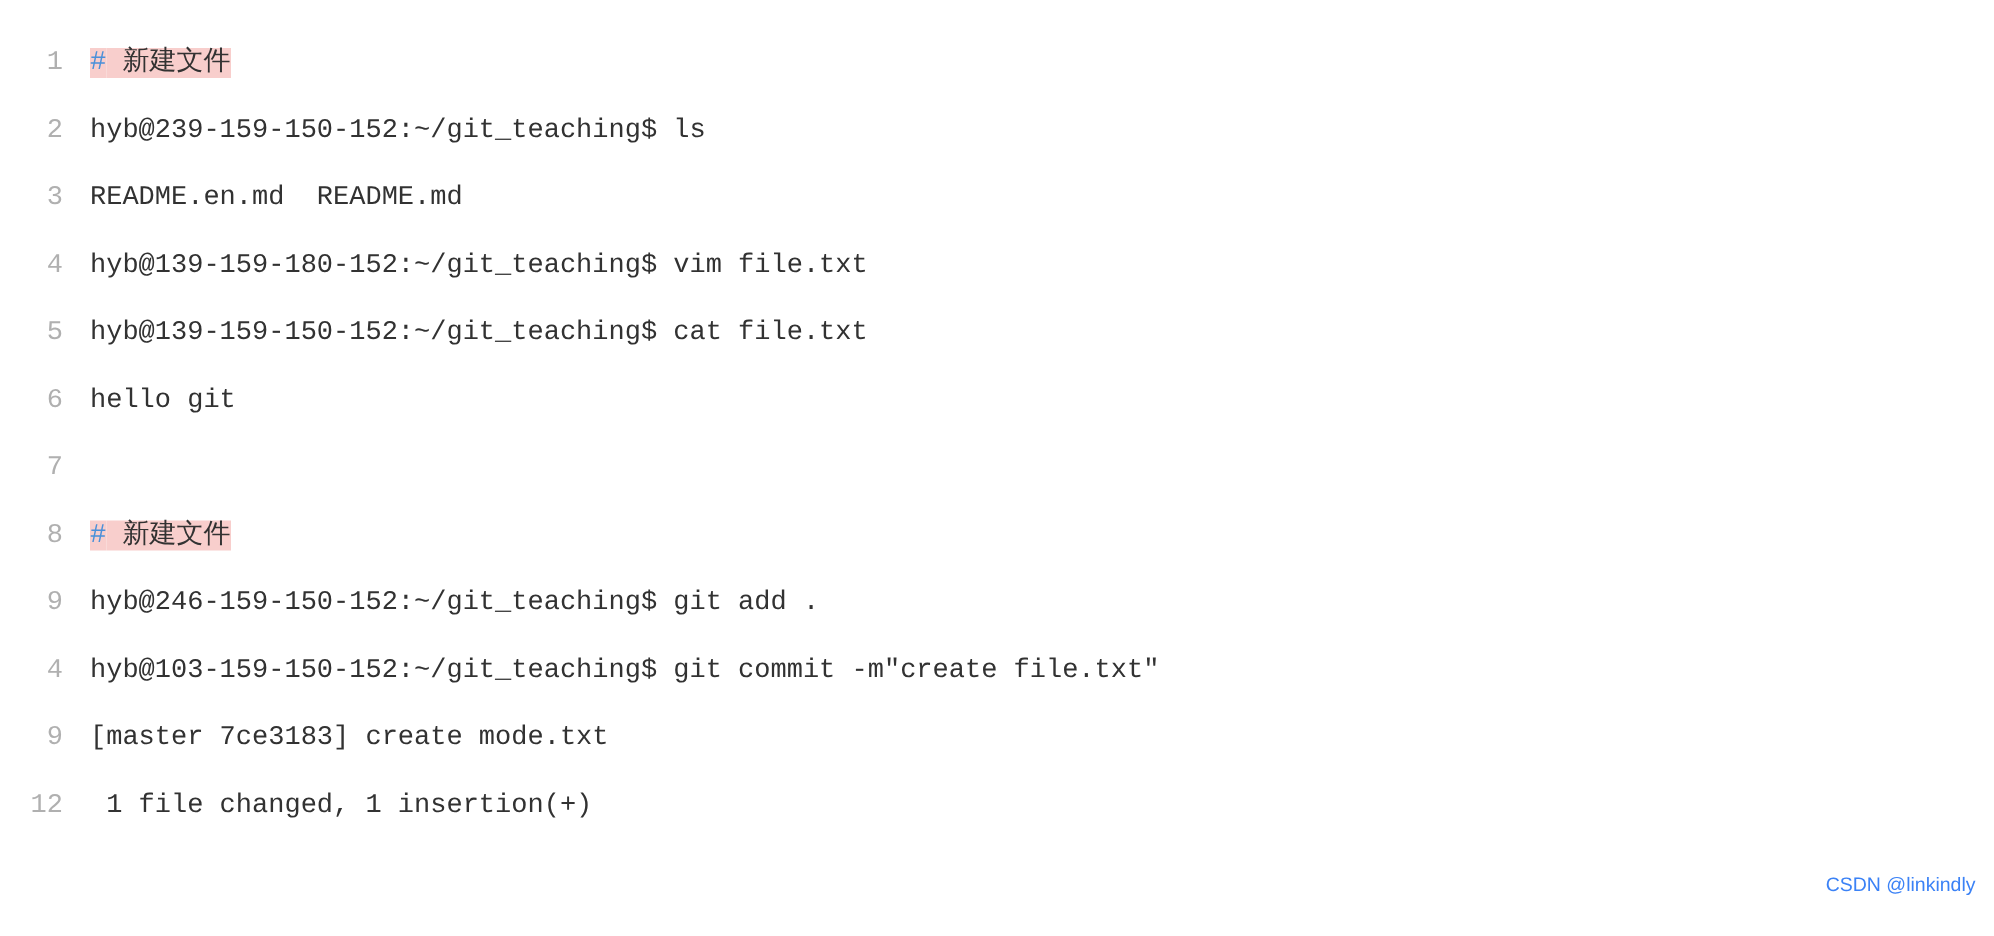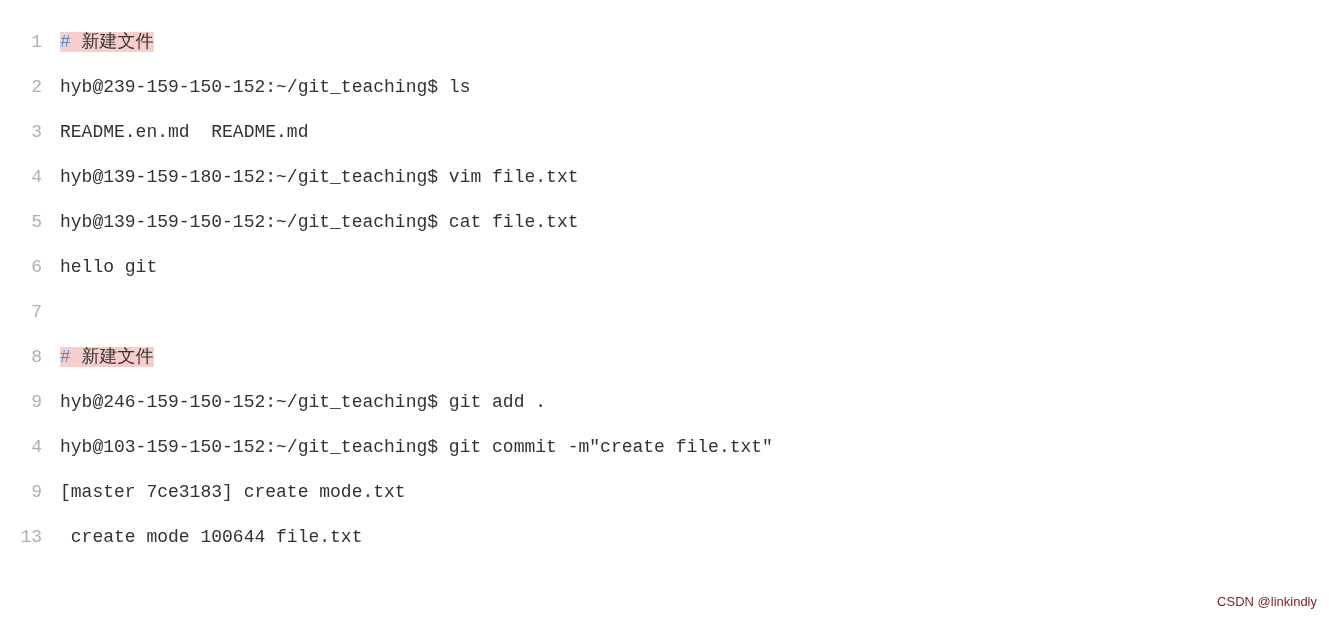--- a/index.html
+++ b/index.html
@@ -39,24 +39,24 @@
     .comment-hash {
       background: #f8cecc;
       color: #4a90d9;
     }
     .comment-text {
       background: #f8cecc;
       color: #323232;
     }
     .watermark {
       position: fixed;
-      bottom: 6px;
+      bottom: 18px;
       right: 12px;
       font-size: 13px;
-      color: #7f1d1d;
+      color: #3b82f6;
       font-family: Arial, sans-serif;
     }
   </style>
 </head>
 <body>
 
 <div class="code-block">
     <div class="code-line">
       <span class="line-number">1</span>
       <span class="line-content"><span class="comment-hash">#</span><span class="comment-text"> 新建文件</span></span>
@@ -95,17 +95,17 @@
     </div>
     <div class="code-line">
       <span class="line-number">4</span>
       <span class="line-content"><span>hyb@103-159-150-152:~/git_teaching$ git commit -m"create file.txt"</span></span>
     </div>
     <div class="code-line">
       <span class="line-number">9</span>
       <span class="line-content"><span>[master 7ce3183] create mode.txt</span></span>
     </div>
     <div class="code-line">
-      <span class="line-number">13</span>
-      <span class="line-content"><span> create mode 100644 file.txt</span></span>
+      <span class="line-number">12</span>
+      <span class="line-content"><span> 1 file changed, 1 insertion(+)</span></span>
     </div>
   </div>
 <div class="watermark">CSDN @linkindly</div>
 
 </body></html>

